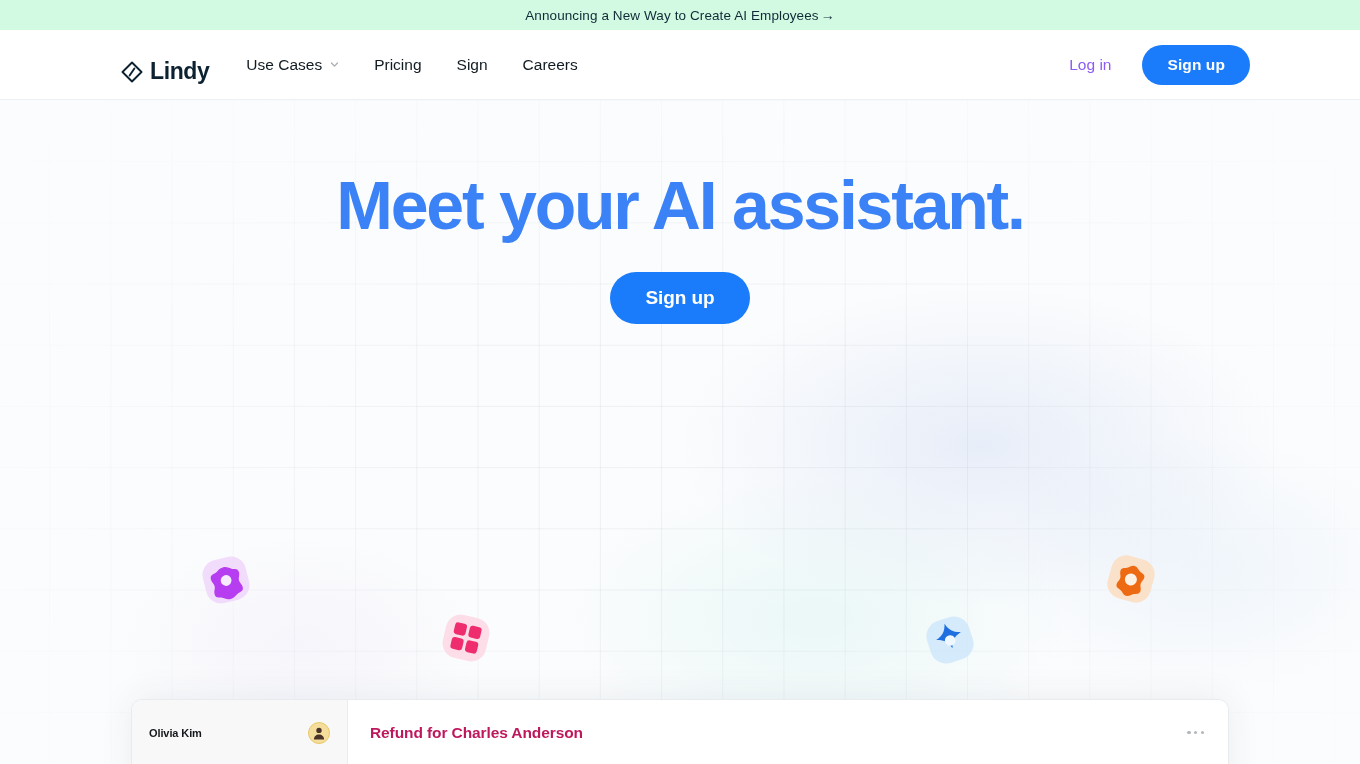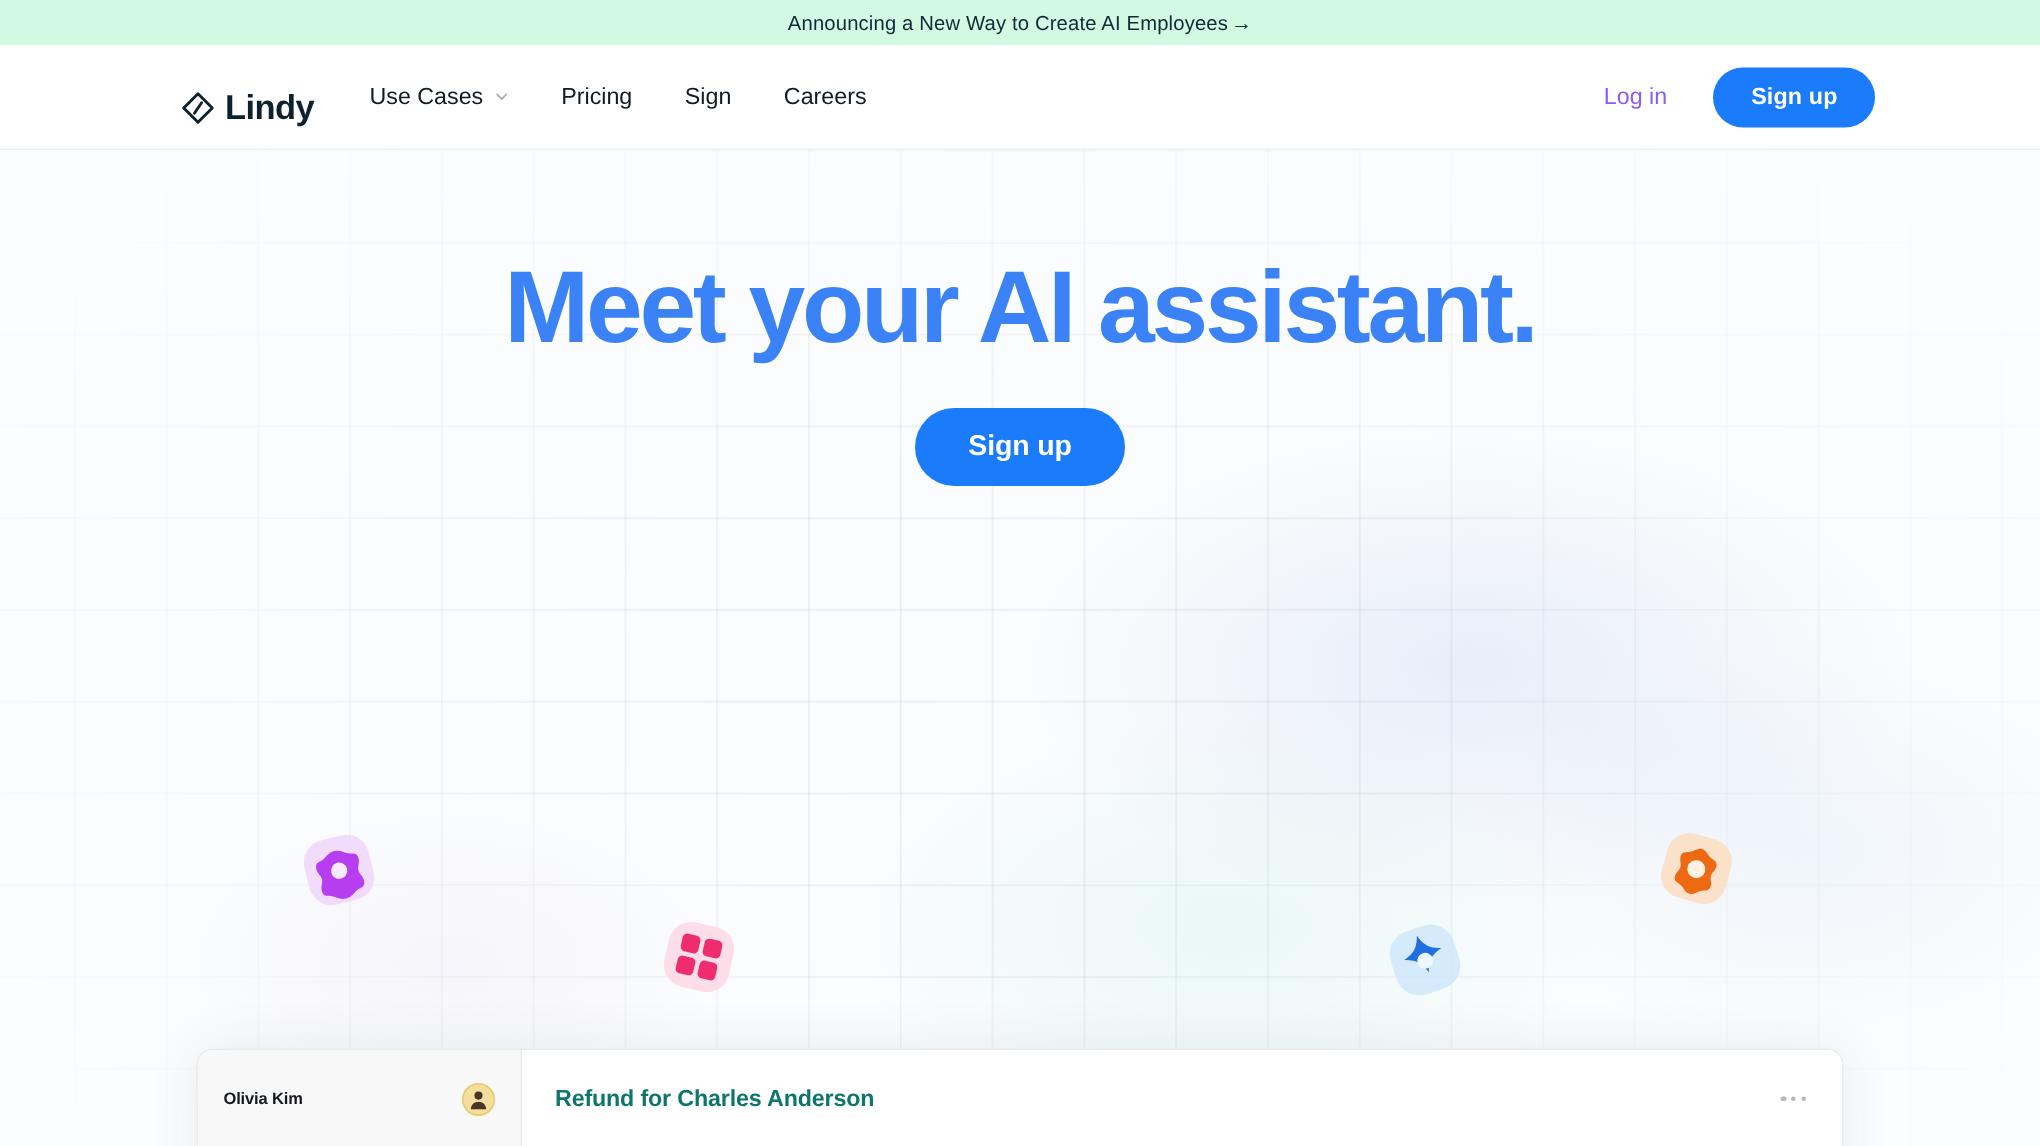--- a/index.html
+++ b/index.html
@@ -129,21 +129,21 @@
   }
   .avatar svg{ display:block; }
 
   .app-main{ flex:1; display:flex; flex-direction:column; background:#fff; }
   .app-head{
     height:66px; flex:0 0 66px;
     display:flex; align-items:center; justify-content:space-between;
     padding:0 22px 0 22px;
     border-bottom:1px solid #efefef;
   }
-  .app-title{ font-size:15.5px; font-weight:700; color:#0f766e; letter-spacing:-.1px; }
+  .app-title{ font-size:15.5px; font-weight:700; color:#be185d; letter-spacing:-.1px; }
   .dots{ display:flex; gap:3.5px; cursor:pointer; padding:6px 2px; }
   .dots i{ width:3.2px; height:3.2px; border-radius:50%; background:#b4b8bc; display:block; }
 </style>
 </head>
 <body>
 
 <div class="announce">
   <a href="#">
     <span>Announcing a New Way to Create AI Employees</span>
     <span class="arrow">→</span>

